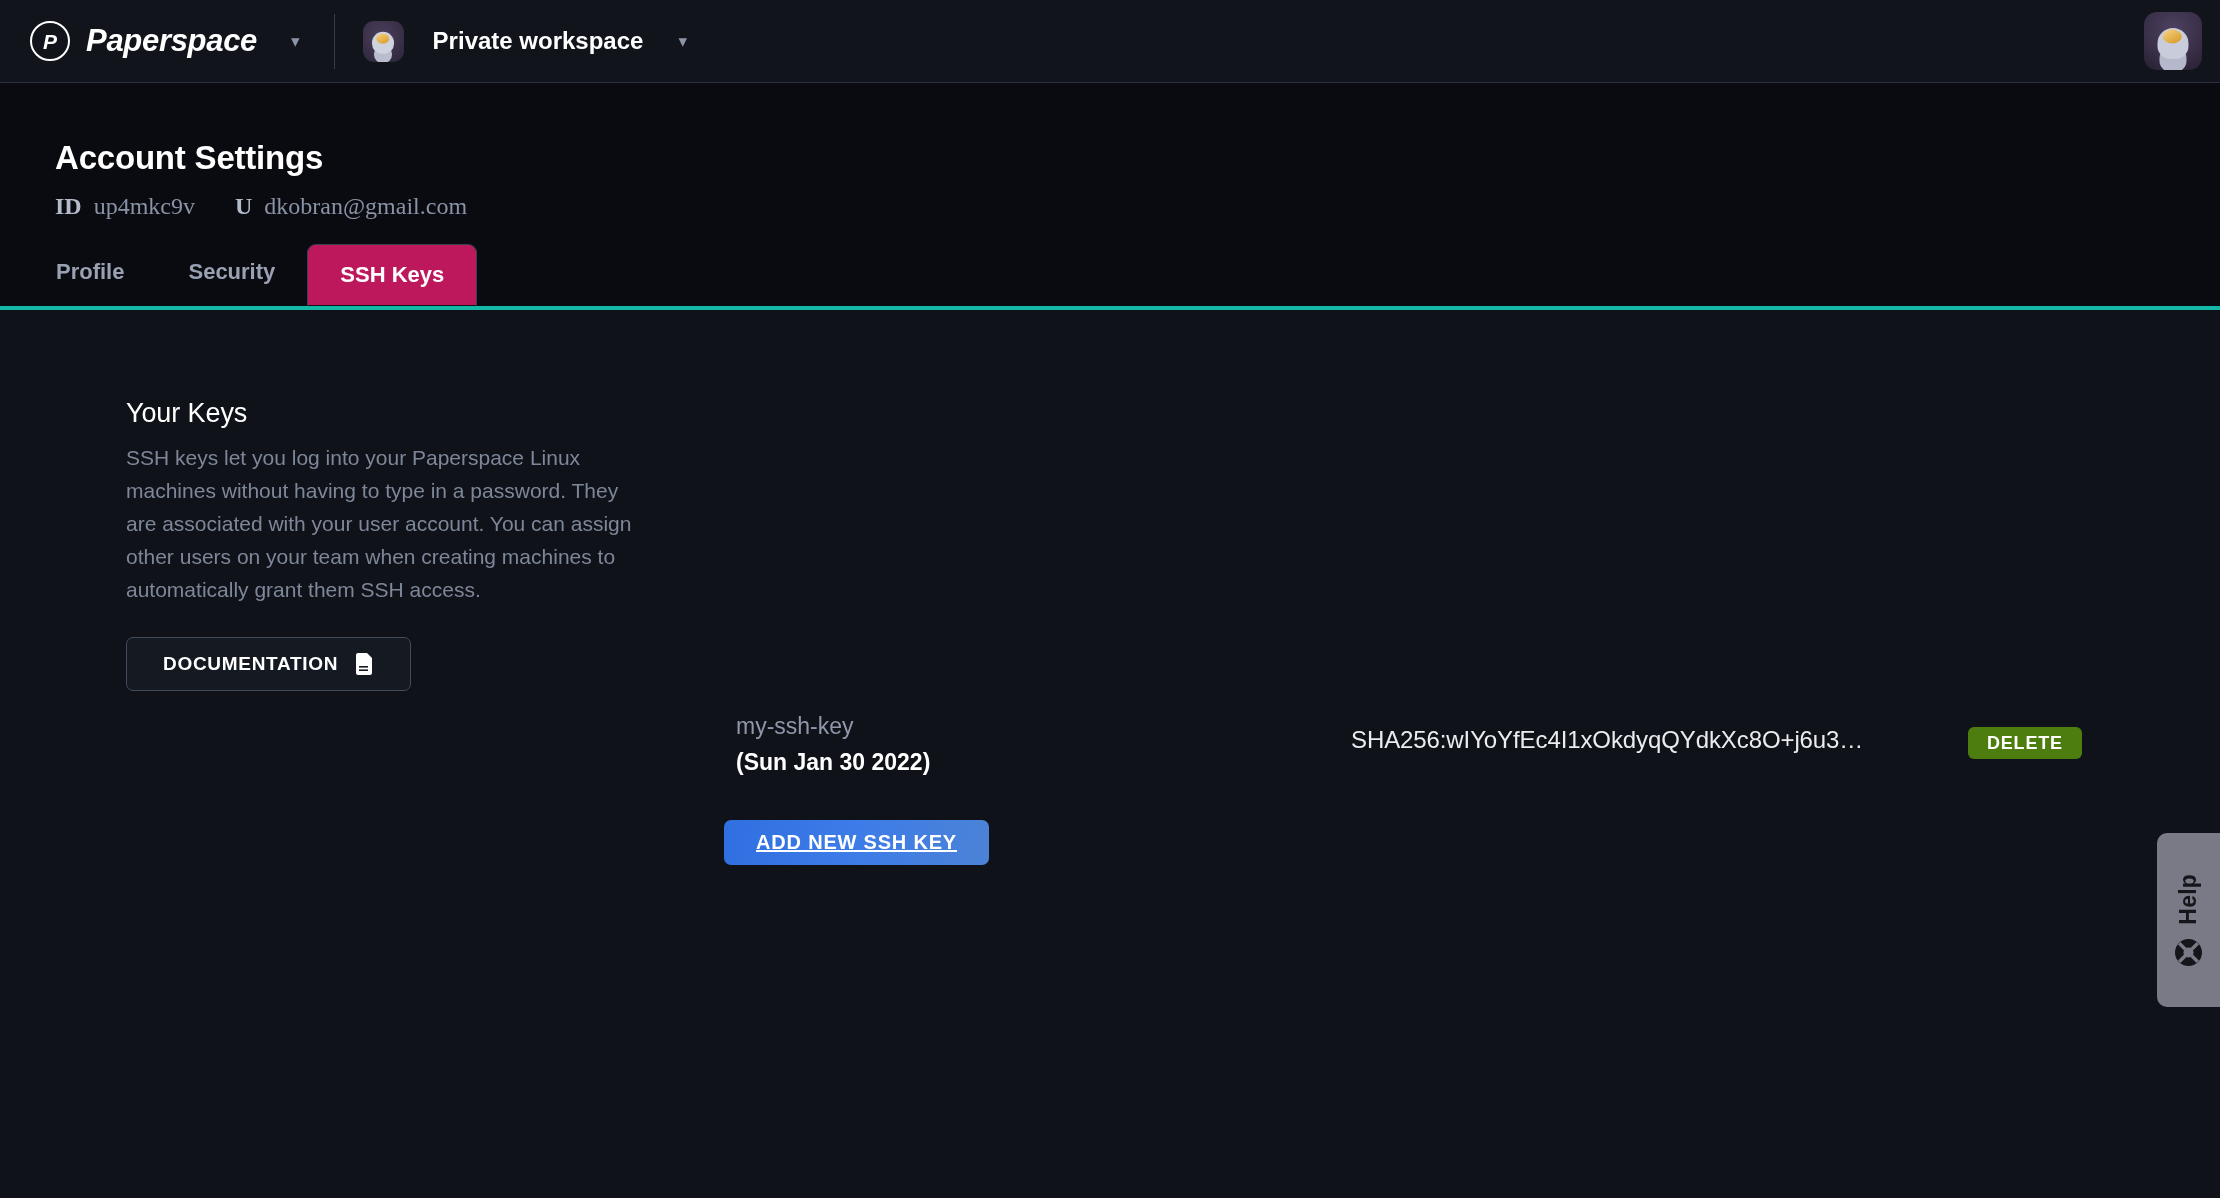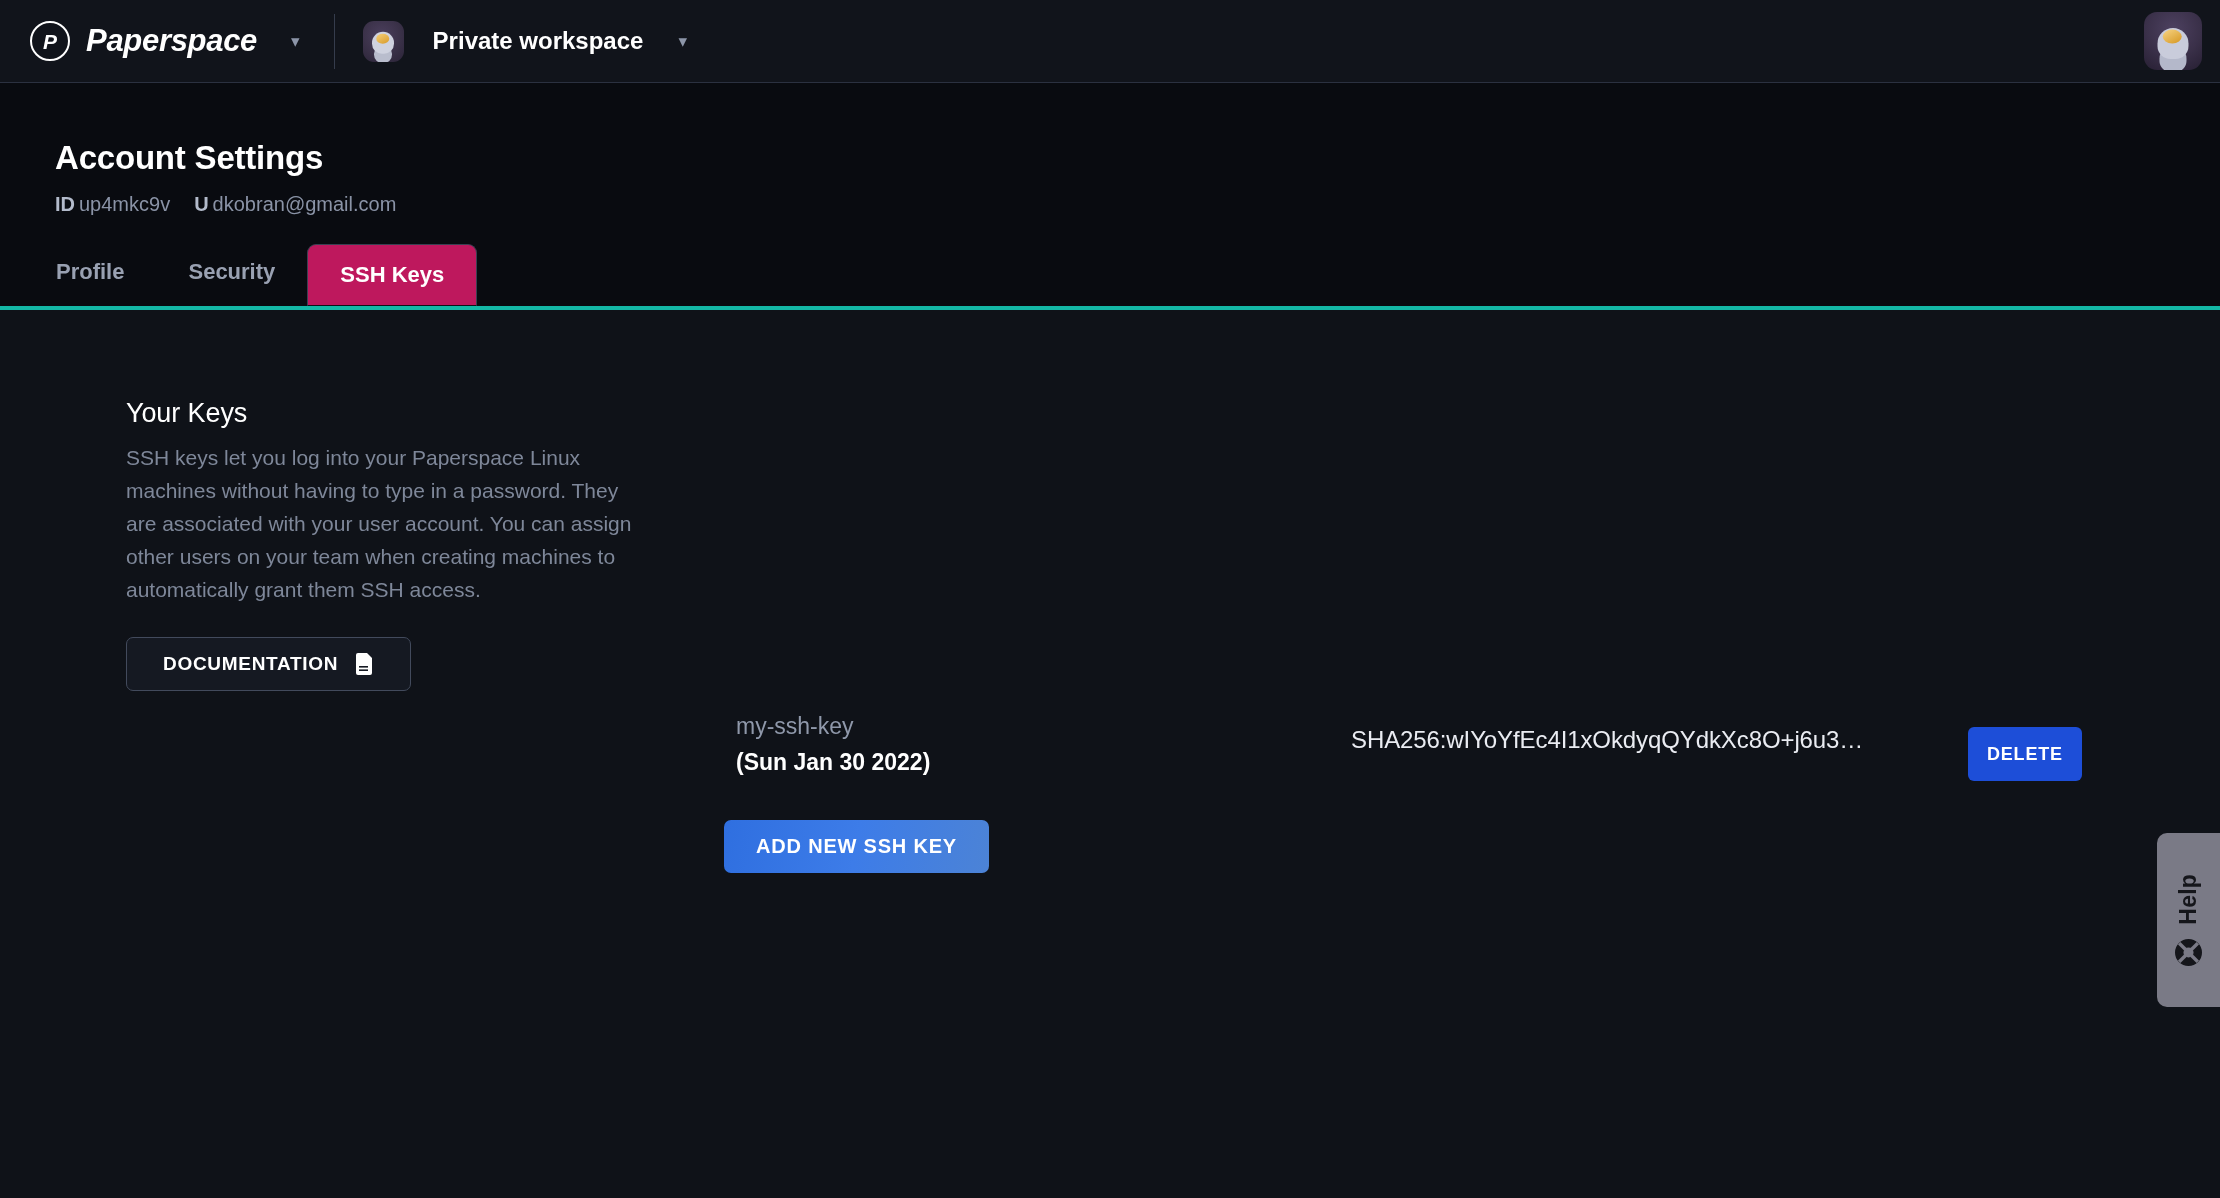--- a/index.html
+++ b/index.html
@@ -92,23 +92,23 @@
     background: #090b10;
     border-bottom: 4px solid #14b8a6;
   }
   .page-title {
     position: absolute; left: 55px; top: 56px;
     font-size: 33px; font-weight: 700; color: #ffffff;
     letter-spacing: -0.2px;
   }
   .meta {
     position: absolute; left: 55px; top: 110px;
-    font-family: Liberation Sans, sans-serif;
-    font-size: 20px; color: #8a93a6;
-    display: flex; align-items: baseline; gap: 4px;
+    font-family: Liberation Serif, serif;
+    font-size: 24px; color: #8a93a6;
+    display: flex; align-items: baseline; gap: 12px;
   }
   .meta b { color: #b3bbcb; font-weight: 700; }
   .meta .gap { display: inline-block; width: 16px; }
 
   .tabs {
     position: absolute; left: 0; bottom: -1px;
     display: flex; align-items: flex-start; height: 63px;
   }
   .tab {
     height: 56px; padding: 0 32px;
@@ -141,39 +141,40 @@
     font-size: 19px; font-weight: 700; letter-spacing: 0.7px; color: #ffffff;
     cursor: pointer;
   }
   .doc-ico { width: 18px; height: 22px; display: block; }
 
   .key-name { position: absolute; left: 736px; top: 402px; font-size: 23px; color: #8f98aa; }
   .key-date { position: absolute; left: 736px; top: 438px; font-size: 23px; font-weight: 700; color: #ffffff; }
 
   .btn-add {
     position: absolute; left: 724px; top: 509px;
-    width: 265px; height: 53px;
+    width: 265px; height: 45px;
     display: flex; align-items: center; justify-content: center;
     background: linear-gradient(100deg, #2f6fe0 0%, #3d7ce8 50%, #4c83d6 100%);
     border: none; border-radius: 7px;
     font-size: 20px; font-weight: 700; letter-spacing: 0.8px; color: #ffffff;
     cursor: pointer;
+    text-decoration: underline;
   }
 
   .fingerprint {
     position: absolute; left: 1351px; top: 415px;
     font-size: 24px; color: #eaecf2; white-space: nowrap;
     letter-spacing: -0.1px;
   }
 
   .btn-delete {
     position: absolute; left: 1968px; top: 416px;
-    height: 54px; padding: 0 19px;
-    display: flex; align-items: center; justify-content: center;
-    background: #1d4ed8; border: none; border-radius: 6px;
+    height: 32px; padding: 0 19px;
+    display: flex; align-items: center; justify-content: center;
+    background: #4d7c0f; border: none; border-radius: 6px;
     font-size: 18px; font-weight: 700; letter-spacing: 0.8px; color: #ffffff;
     cursor: pointer;
   }
 
   
   .help-tab {
     position: absolute; right: 0; top: 833px;
     width: 63px; height: 174px;
     background: #7a7a86;
     border-radius: 10px 0 0 10px;

